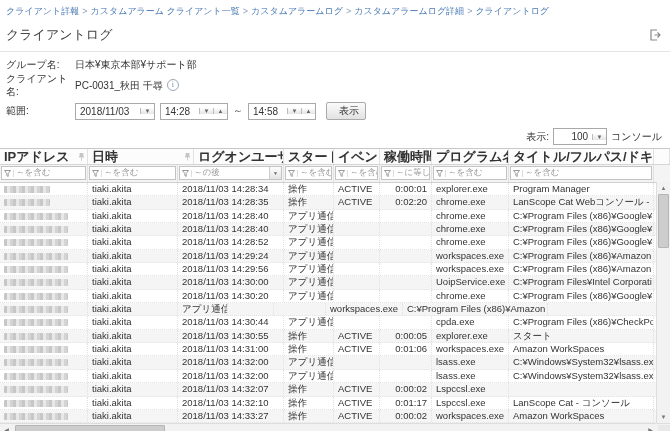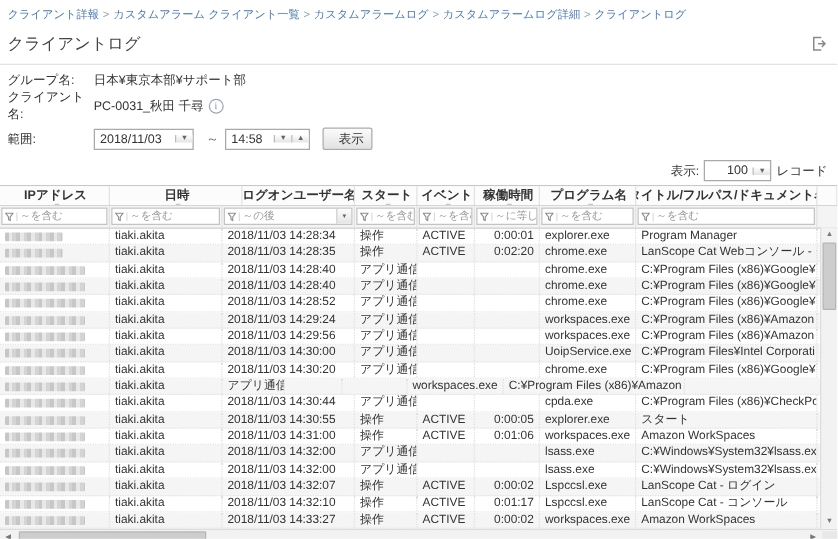--- a/index.html
+++ b/index.html
@@ -34,22 +34,22 @@
             background:linear-gradient(#fbfbfb,#e2e2e2);font-size:10px;color:#333;cursor:pointer;
             font-family:inherit;text-align:right;}
   
   .pagesize{display:flex;justify-content:flex-end;align-items:center;font-size:10px;padding:6px 8px 3px 6px;color:#333;}
   .pagesize .combo{margin:0 4px;}
   .pagesize .txt{width:30px;text-align:right;}
   
   .grid{position:relative;width:670px;border-top:1px solid #c8c8c8;}
   .ghead{display:flex;height:15px;border-bottom:1px solid #d5d5d5;background:#fcfcfc;}
   .ghead .hc{display:flex;align-items:center;justify-content:space-between;box-sizing:border-box;
-             padding:0 2px 0 4px;border-right:1px solid #e2e2e2;font-size:10px;font-weight:bold;
-             color:#333;white-space:nowrap;overflow:hidden;cursor:pointer;flex-direction:column;}
+             padding:0 2px 0 4px;border-right:1px solid #e2e2e2;font-size:13px;font-weight:bold;
+             color:#333;white-space:nowrap;overflow:hidden;cursor:pointer;}
   .pin{flex:none;opacity:.55;margin-left:2px;}
   .gfilter{display:flex;height:17px;border-bottom:1px solid #cfcfcf;background:#f4f4f4;align-items:center;}
   .fc{box-sizing:border-box;padding:1px 1px;border-right:1px solid #e2e2e2;height:100%;display:flex;align-items:flex-start;}
   .fbox{flex:1;display:flex;align-items:center;border:1px solid #c3c3c3;background:#fff;height:12px;
         overflow:hidden;cursor:text;}
   .fbox .funnel{flex:none;padding:0 2px;border-right:1px solid #ddd;display:flex;align-items:center;}
   .fbox .ph{font-size:8.5px;color:#999;padding:0 2px;white-space:nowrap;overflow:hidden;}
   .fbox .fdrop{flex:none;margin-left:auto;width:11px;height:100%;background:linear-gradient(#fdfdfd,#e4e4e4);
         border-left:1px solid #ccc;font-size:5px;color:#666;display:flex;align-items:center;justify-content:center;cursor:pointer;}
   .gbody{width:657px;}
@@ -101,36 +101,41 @@
   <span class="val">PC-0031_秋田 千尋</span>
   <span class="info-icon">i</span>
 </div>
 <div class="rangerow">
   <span class="lbl">範囲:</span>
   <span class="combo date-combo">
     <span class="txt">2018/11/03</span>
     <span class="btn">▼</span>
   </span>
   <span style="width:5px"></span>
+  <span class="combo time-combo">
+    <span class="txt">14:28</span>
+    <span class="btn">▼</span>
+    <span class="btn">▲</span>
+  </span>
   <span class="tilde">～</span>
   <span class="combo time-combo">
     <span class="txt">14:58</span>
     <span class="btn">▼</span>
     <span class="btn">▲</span>
   </span>
   <button class="show-btn">表示</button>
 </div>
 
 <div class="pagesize">
   <span>表示:</span>
   <span class="combo">
     <span class="txt">100</span>
     <span class="btn">▼</span>
   </span>
-  <span>レコード</span>
+  <span>コンソール</span>
 </div>
 
 <div class="grid">
   <div class="ghead">
       <div class="hc c0">
         <span>IPアドレス</span>
         <svg class="pin" width="7" height="8" viewBox="0 0 7 8">
           <path d="M2 0 h3 v3 l1 1 h-5 l1 -1 z M3.5 4 v3.6" fill="#9a9a9a" stroke="#9a9a9a" stroke-width="0.8"></path>
         </svg>
       </div>
@@ -407,21 +412,20 @@
         <div class="cell c7">C:¥Windows¥System32¥lsass.ex</div>
       </div>
       <div class="row">
         <div class="cell c0"><span class="mask"></span></div>
         <div class="cell c1">tiaki.akita</div>
         <div class="cell c2">2018/11/03 14:32:07</div>
         <div class="cell c3">操作</div>
         <div class="cell c4">ACTIVE</div>
         <div class="cell c5 num">0:00:02</div>
         <div class="cell c6">Lspccsl.exe</div>
-        <div class="cell c7">LanScope Cat - ログイン</div>
       </div>
       <div class="row">
         <div class="cell c0"><span class="mask"></span></div>
         <div class="cell c1">tiaki.akita</div>
         <div class="cell c2">2018/11/03 14:32:10</div>
         <div class="cell c3">操作</div>
         <div class="cell c4">ACTIVE</div>
         <div class="cell c5 num">0:01:17</div>
         <div class="cell c6">Lspccsl.exe</div>
         <div class="cell c7">LanScope Cat - コンソール</div>

